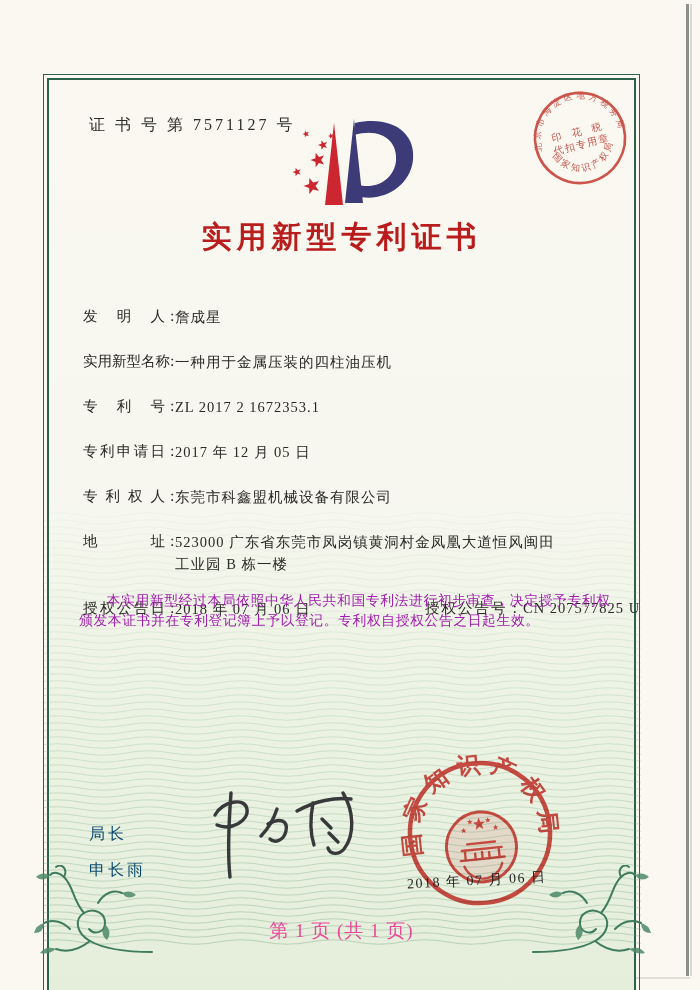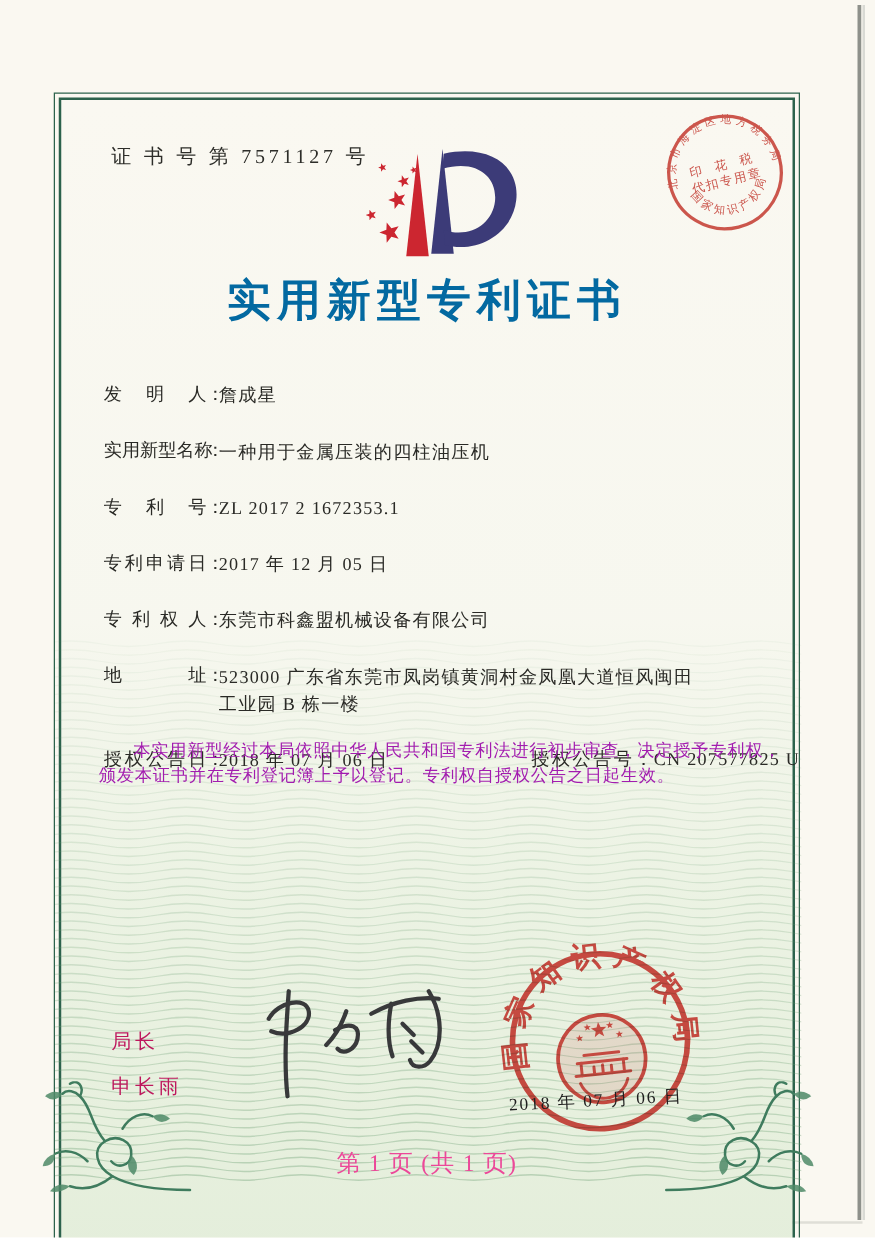--- a/index.html
+++ b/index.html
@@ -27,39 +27,39 @@
   }
   #waves{position:absolute;left:0;top:0;width:597px;height:877px;pointer-events:none;}
 
   .cert-no{
     position:absolute;left:45px;top:40px;
     font-size:16px;letter-spacing:3px;color:#2d2d29;
   }
   #logo{position:absolute;left:242px;top:40px;width:150px;height:107px;}
   .title{
     position:absolute;left:0;right:0;top:142px;text-align:center;
-    font-size:35px;font-weight:bold;letter-spacing:5px;color:#0369a1;
+    font-size:30px;font-weight:bold;letter-spacing:5px;color:#b91c1c;
   }
 
   .fields{position:absolute;left:39px;top:231px;width:540px;font-size:14.5px;color:#2a2a26;}
   .frow{margin-bottom:23px;line-height:20px;white-space:nowrap;position:relative;}
   .flabel{display:inline-block;width:82px;text-align:justify;text-align-last:justify;vertical-align:top;}
   .fcolon{display:inline-block;width:10px;vertical-align:top;}
   .fvalue{display:inline-block;letter-spacing:1px;vertical-align:top;white-space:normal;width:440px;line-height:22px;}
   .fvalue .v2{display:block;}
   .grant-right{position:absolute;left:342px;top:0;letter-spacing:1px;}
   .grant-right .glabel{letter-spacing:2px;}
 
   .paras{
     position:absolute;left:35px;top:516px;width:546px;
     font-size:13.8px;line-height:19.6px;color:#a21caf;text-align:justify;
   }
   .paras p{margin:0;text-indent:2em;letter-spacing:0.6px;}
 
-  .director{position:absolute;left:45px;top:741px;font-size:16px;color:#be185d;letter-spacing:3px;line-height:36px;}
+  .director{position:absolute;left:45px;top:741px;font-size:16px;color:#0c4a6e;letter-spacing:3px;line-height:36px;}
   .director div{height:36px;}
   #signature{position:absolute;left:145px;top:700px;width:225px;height:130px;}
 
   #seal{position:absolute;left:346px;top:668px;width:180px;height:180px;mix-blend-mode:multiply;}
   .seal-date{
     position:absolute;left:363px;top:796px;width:170px;
     font-size:14px;letter-spacing:1.5px;color:#1e1e1e;
     transform:rotate(-3deg);
   }
   #stamp{position:absolute;left:481px;top:8px;width:110px;height:110px;mix-blend-mode:multiply;}

